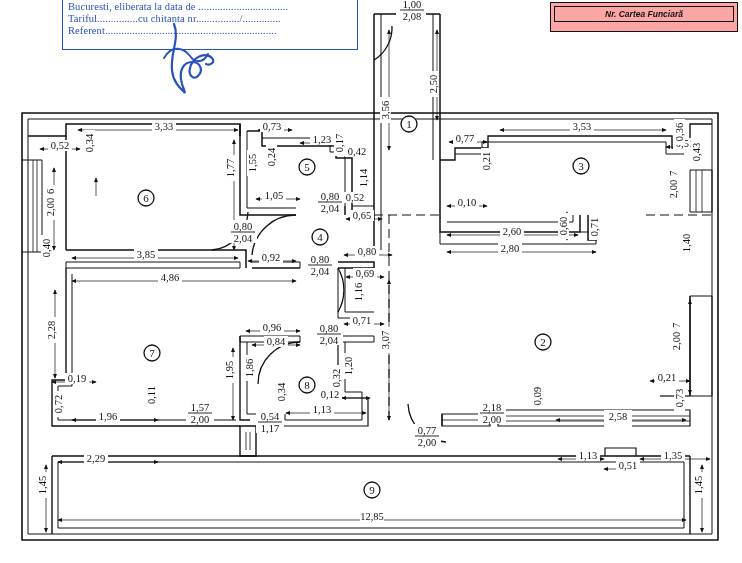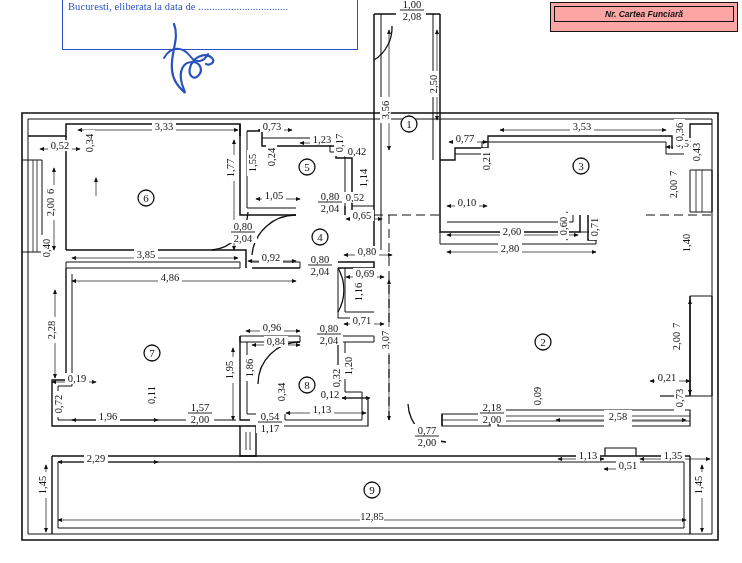--- a/index.html
+++ b/index.html
@@ -484,20 +484,22 @@
       </g>
       <g>
         <circle cx="372" cy="490" r="8" fill="#fff" stroke="#111" stroke-width="1.3"></circle>
         <text x="372" y="494" font-size="11" text-anchor="middle" fill="#111">9</text>
       </g>
     </g>
 </svg>
 
 <div class="stamp">
   <div>Bucuresti, eliberata la data de .................................</div>
+  <div>Tariful...............cu chitanta nr................/..............</div>
+  <div>Referent...............................................................</div>
 </div>
 
 <svg class="sig" viewBox="0 0 90 80">
   <path d="M24,6 C30,20 20,36 22,52 C23,64 30,70 34,74 C36,76 34,72 32,66
            C28,52 34,44 42,44 C50,44 54,52 48,58 C44,62 38,58 40,50
            C43,38 56,34 62,40 C66,44 60,48 56,46" fill="none" stroke="#2a52be" stroke-width="2.2" stroke-linecap="round"></path>
   <path d="M14,40 C22,26 34,30 40,38 C46,46 54,44 58,36" fill="none" stroke="#2a52be" stroke-width="2" stroke-linecap="round"></path>
 </svg>
 
 <div class="cfbox">

